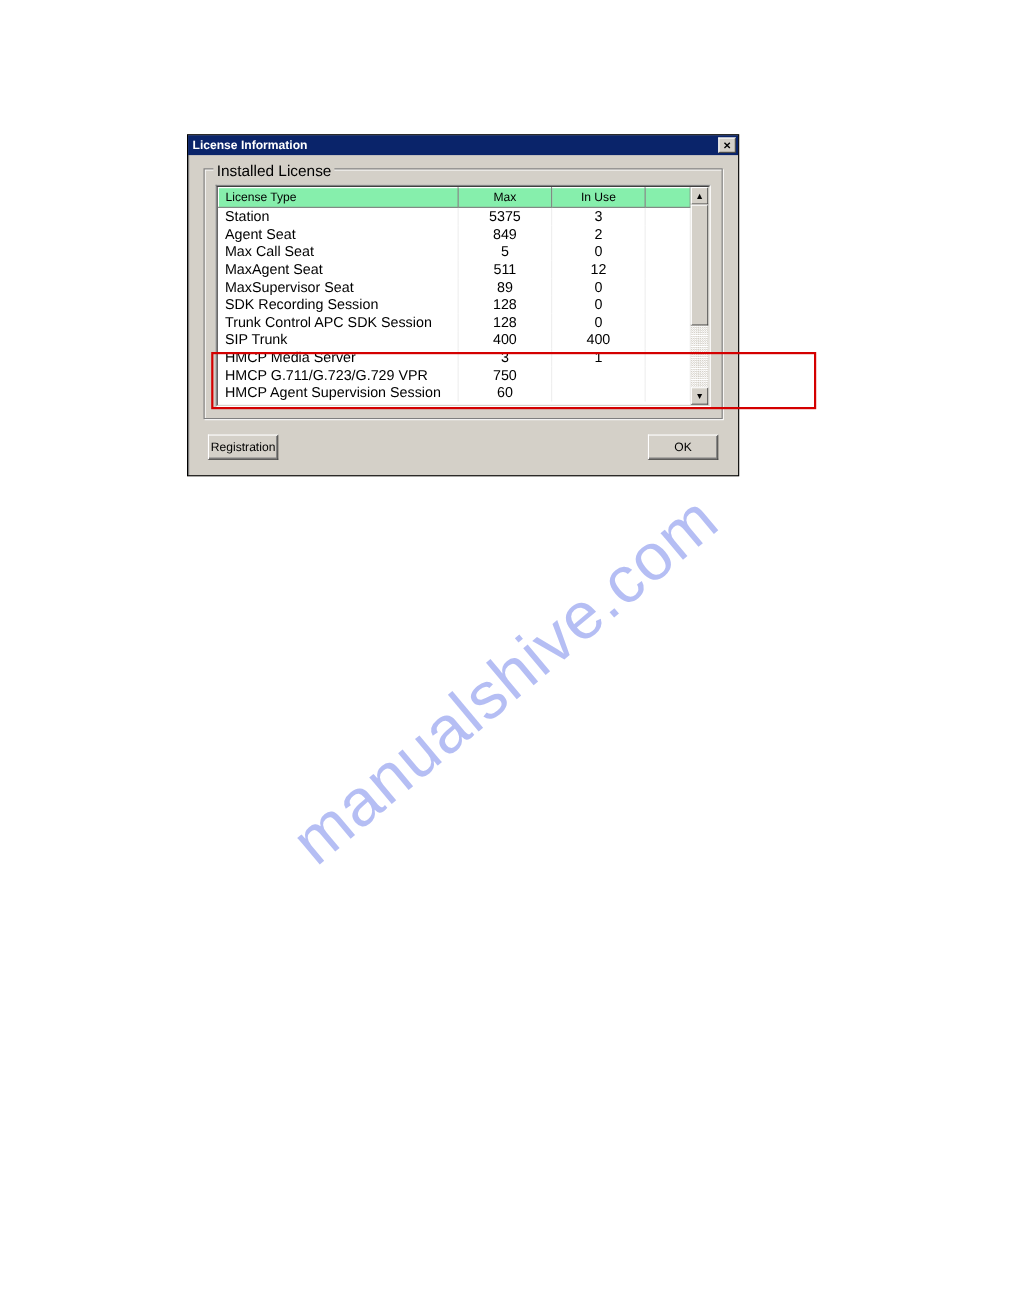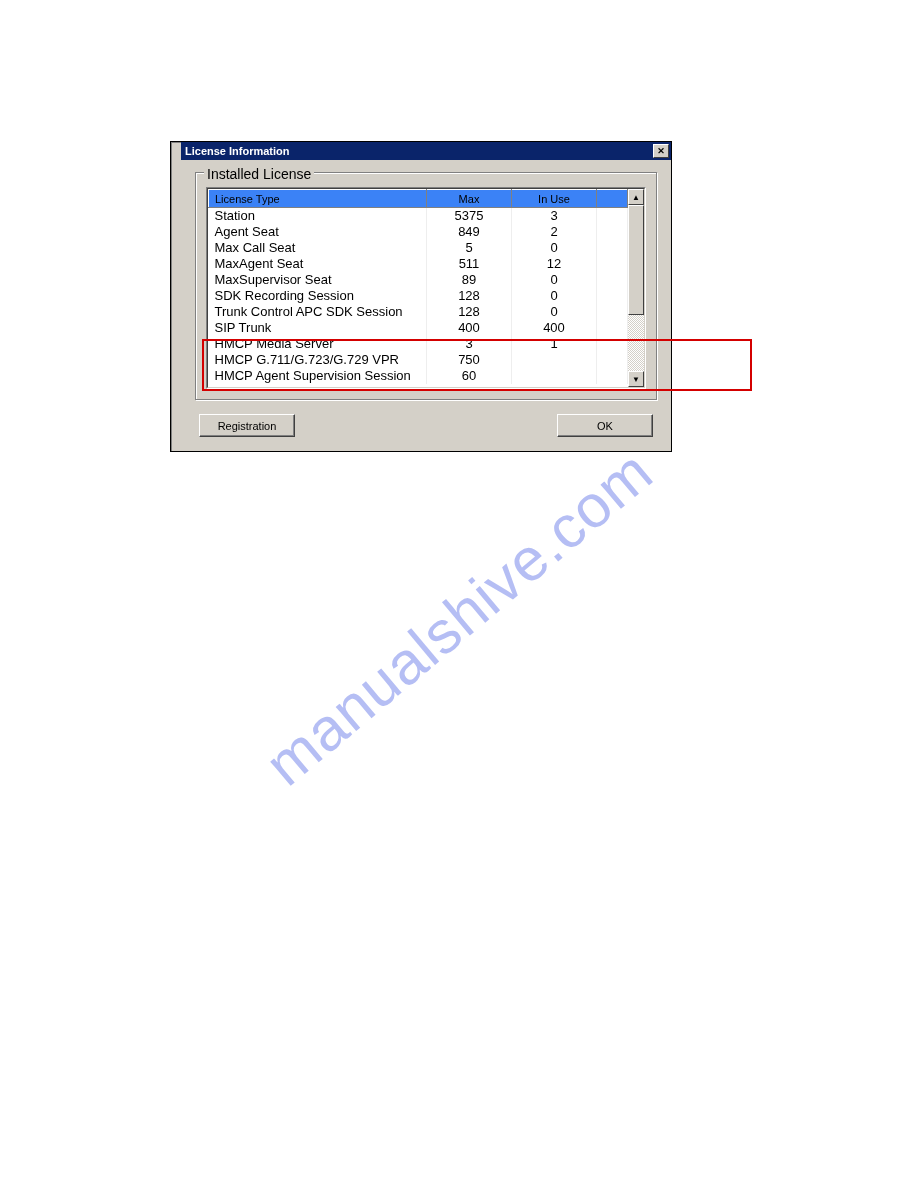--- a/index.html
+++ b/index.html
@@ -7,26 +7,25 @@
       font-family: "Tahoma", "MS Sans Serif", sans-serif;
       font-size: 11px;
       background: #ffffff;
       width: 918px;
       height: 1188px;
       position: relative;
     }
     .dialog {
       position: absolute;
       left: 170px;
-      top: 141px;
+      top: 122px;
       width: 502px;
       background: #d4d0c8;
       border: 1px solid #000;
       box-shadow: 1px 1px 0 #808080 inset;
-      padding-left: 10px;
     }
     .titlebar {
       background: linear-gradient(to right, #0a246a, #a6caf0);
       background: #0a246a;
       color: #fff;
       height: 18px;
       display: flex;
       align-items: center;
       justify-content: space-between;
       padding: 0 2px 0 4px;
@@ -88,21 +87,21 @@
       flex-direction: row;
       overflow: hidden;
     }
     .table-area { flex: 1; overflow: hidden; }
     table {
       border-collapse: collapse;
       width: 100%;
       table-layout: fixed;
     }
     th {
-      background: #3b82f6;
+      background: #86efac;
       border-top: 1px solid #fff;
       border-left: 1px solid #fff;
       border-right: 1px solid #808080;
       border-bottom: 1px solid #808080;
       font-weight: normal;
       text-align: left;
       padding: 2px 6px;
       height: 18px;
       font-size: 11px;
     }
@@ -149,21 +148,21 @@
       pointer-events: none;
     }
     .btn {
       background: #d4d0c8;
       border-top: 1px solid #fff;
       border-left: 1px solid #fff;
       border-right: 1px solid #404040;
       border-bottom: 1px solid #404040;
       box-shadow: -1px -1px 0 #808080 inset;
       padding: 3px 0;
-      width: 96px;
+      width: 64px;
       height: 23px;
       font-family: inherit;
       font-size: 11px;
       text-align: center;
       cursor: pointer;
     }
     .btnrow {
       display: flex;
       justify-content: space-between;
       padding: 0 4px;

